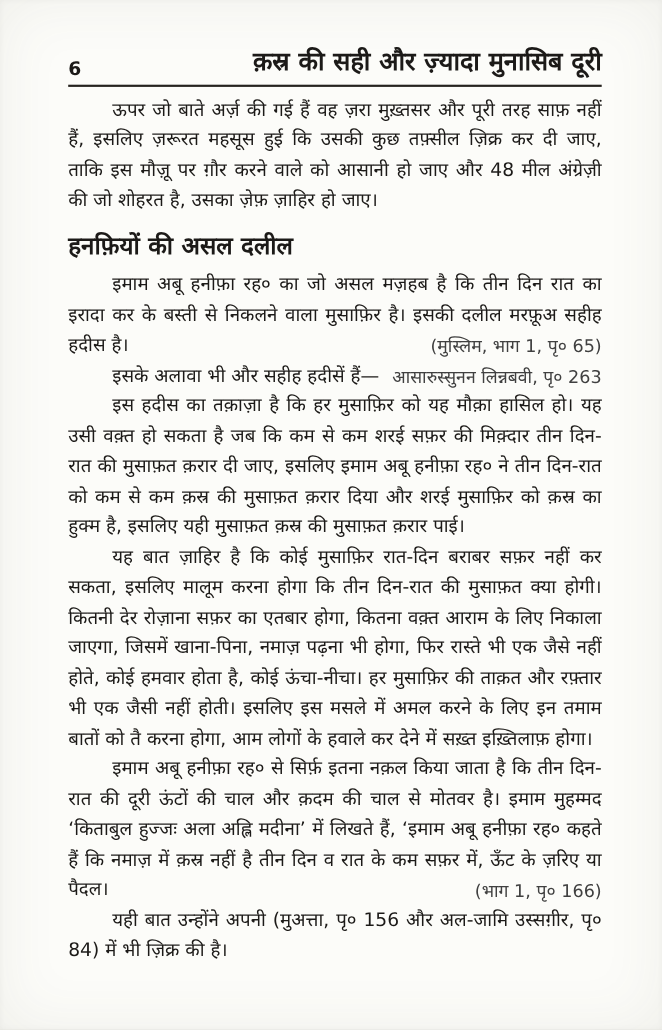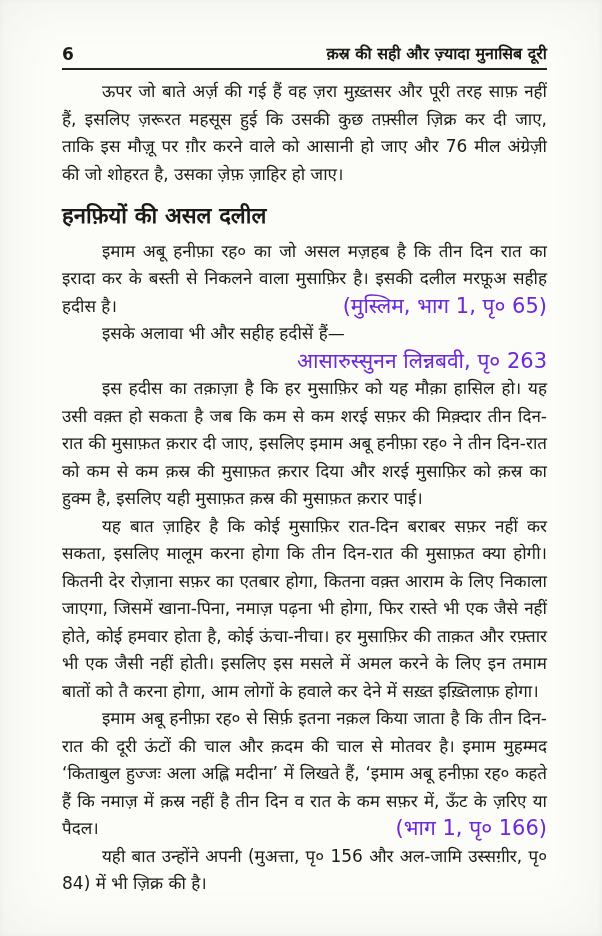--- a/index.html
+++ b/index.html
@@ -27,65 +27,65 @@
     border-bottom: 2.5px solid #26231f;
     padding-bottom: 5px;
   }
   .page-number {
     font-weight: bold;
     font-size: 17px;
     line-height: 1;
   }
   .page-title {
     font-weight: bold;
-    font-size: 16px;
+    font-size: 23px;
     line-height: 1.2;
   }
   .body-text {
     margin-top: 8px;
   }
   p.para {
     margin: 0;
     font-size: 17px;
     line-height: 27.5px;
     text-align: justify;
     text-indent: 40px;
   }
   .section-heading {
     margin: 14px 0 8px 0;
     font-size: 22px;
     font-weight: bold;
     line-height: 1.25;
   }
   .ref {
     float: right;
-    font-size: 21px;
+    font-size: 16px;
     text-indent: 0;
     line-height: 27.5px;
-    color: #6d28d9;
+    color: #404040;
   }
   .para::after {
     content: "";
     display: block;
     clear: both;
   }
 </style>
 </head>
 <body>
 
 <div class="page">
 
   <header class="page-header">
     <span class="page-number">6</span>
     <span class="page-title">क़स्र की सही और ज़्यादा मुनासिब दूरी</span>
   </header>
 
   <div class="body-text">
 
-    <p class="para"><span>ऊपर जो बाते अर्ज़ की गई हैं वह ज़रा मुख़्तसर और पूरी तरह साफ़ नहीं हैं, इसलिए ज़रूरत महसूस हुई कि उसकी कुछ तफ़्सील ज़िक्र कर दी जाए, ताकि इस मौज़ू पर ग़ौर करने वाले को आसानी हो जाए और 76 मील अंग्रेज़ी की जो शोहरत है, उसका ज़ेफ़ ज़ाहिर हो जाए।</span></p>
+    <p class="para"><span>ऊपर जो बाते अर्ज़ की गई हैं वह ज़रा मुख़्तसर और पूरी तरह साफ़ नहीं हैं, इसलिए ज़रूरत महसूस हुई कि उसकी कुछ तफ़्सील ज़िक्र कर दी जाए, ताकि इस मौज़ू पर ग़ौर करने वाले को आसानी हो जाए और 48 मील अंग्रेज़ी की जो शोहरत है, उसका ज़ेफ़ ज़ाहिर हो जाए।</span></p>
 
     <h2 class="section-heading">हनफ़ियों की असल दलील</h2>
 
     <p class="para"><span>इमाम अबू हनीफ़ा रह० का जो असल मज़हब है कि तीन दिन रात का इरादा कर के बस्ती से निकलने वाला मुसाफ़िर है। इसकी दलील मरफ़ूअ सहीह हदीस है।</span><span class="ref">(मुस्लिम, भाग 1, पृ० 65)</span></p>
 
     <p class="para"><span>इसके अलावा भी और सहीह हदीसें हैं—</span><span class="ref">आसारुस्सुनन लिन्नबवी, पृ० 263</span></p>
 
     <p class="para"><span>इस हदीस का तक़ाज़ा है कि हर मुसाफ़िर को यह मौक़ा हासिल हो। यह उसी वक़्त हो सकता है जब कि कम से कम शरई सफ़र की मिक़्दार तीन दिन-रात की मुसाफ़त क़रार दी जाए, इसलिए इमाम अबू हनीफ़ा रह० ने तीन दिन-रात को कम से कम क़स्र की मुसाफ़त क़रार दिया और शरई मुसाफ़िर को क़स्र का हुक्म है, इसलिए यही मुसाफ़त क़स्र की मुसाफ़त क़रार पाई।</span></p>
 
     <p class="para"><span>यह बात ज़ाहिर है कि कोई मुसाफ़िर रात-दिन बराबर सफ़र नहीं कर सकता, इसलिए मालूम करना होगा कि तीन दिन-रात की मुसाफ़त क्या होगी। कितनी देर रोज़ाना सफ़र का एतबार होगा, कितना वक़्त आराम के लिए निकाला जाएगा, जिसमें खाना-पिना, नमाज़ पढ़ना भी होगा, फिर रास्ते भी एक जैसे नहीं होते, कोई हमवार होता है, कोई ऊंचा-नीचा। हर मुसाफ़िर की ताक़त और रफ़्तार भी एक जैसी नहीं होती। इसलिए इस मसले में अमल करने के लिए इन तमाम बातों को तै करना होगा, आम लोगों के हवाले कर देने में सख़्त इख़्तिलाफ़ होगा।</span></p>

